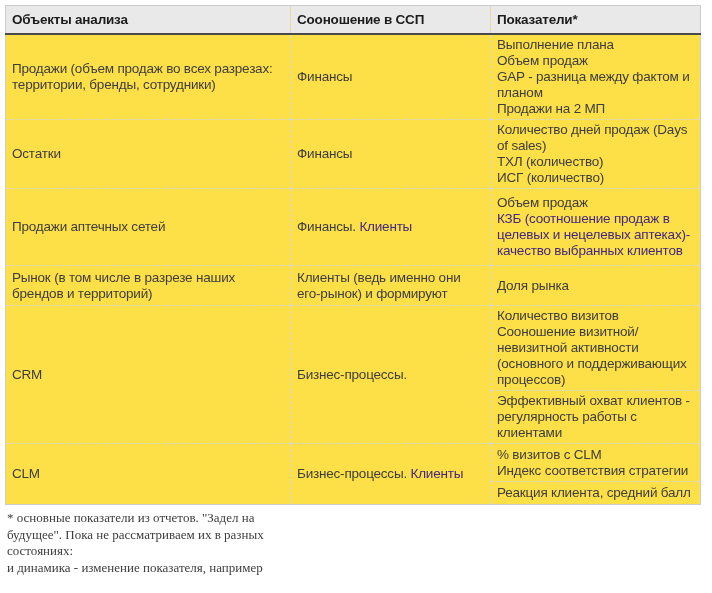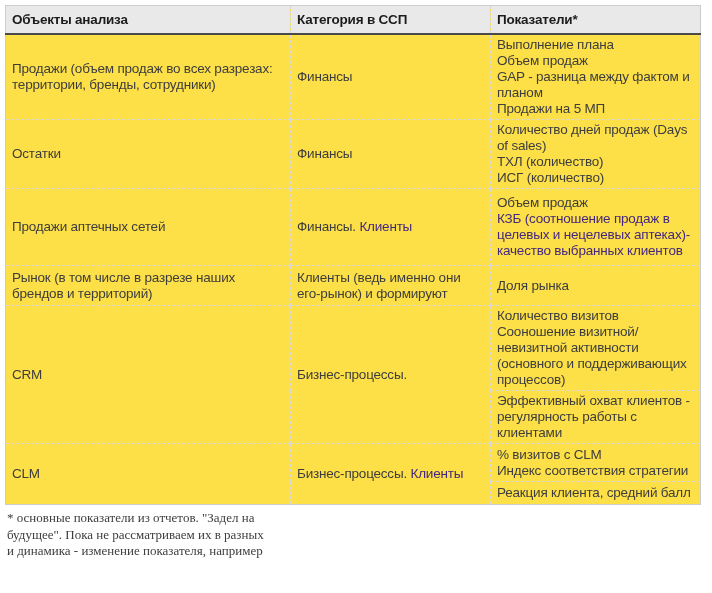--- a/index.html
+++ b/index.html
@@ -67,34 +67,34 @@
 
   <table class="analysis-table">
     <colgroup>
       <col style="width:285px">
       <col style="width:200px">
       <col style="width:210px">
     </colgroup>
     <thead>
       <tr style="height:25px">
         <th>Объекты анализа</th>
-        <th>Категория в ССП</th>
+        <th>Сооношение в ССП</th>
         <th>Показатели*</th>
       </tr>
     </thead>
     <tbody>
 
       <tr style="height:78px">
         <td>Продажи (объем продаж во всех разрезах: территории, бренды, сотрудники)</td>
         <td>Финансы</td>
         <td>
             <div class="ind-line">Выполнение плана</div>
             <div class="ind-line">Объем продаж</div>
             <div class="ind-line">GAP - разница между фактом и планом</div>
-            <div class="ind-line">Продажи на 5 МП</div>
+            <div class="ind-line">Продажи на 2 МП</div>
           </td>
       </tr>
 
       <tr style="height:59px">
         <td>Остатки</td>
         <td>Финансы</td>
         <td>
             <div class="ind-line">Количество дней продаж (Days of sales)</div>
             <div class="ind-line">ТХЛ (количество)</div>
             <div class="ind-line">ИСГ (количество)</div>
@@ -145,17 +145,18 @@
             <div class="ind-line">Реакция клиента, средний балл</div>
           </td>
       </tr>
 
     </tbody>
   </table>
 
   <div class="footnote">
     <div class="footnote-line">* основные показатели из отчетов. "Задел на</div>
     <div class="footnote-line">будущее". Пока не рассматриваем их в разных</div>
+    <div class="footnote-line">состояниях:</div>
     <div class="footnote-line">и динамика - изменение показателя, например</div>
 
   </div>
 
 </div>
 
 </body></html>

